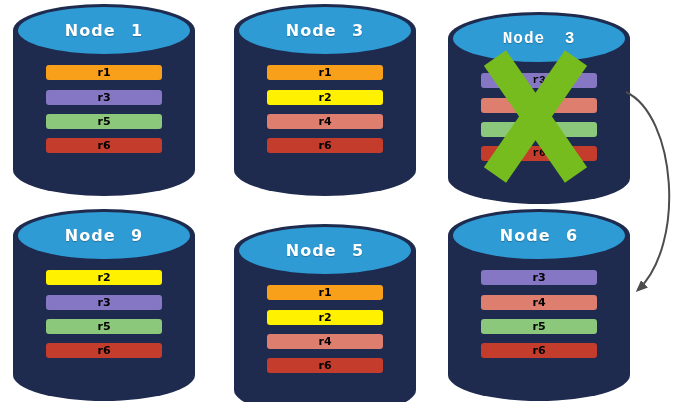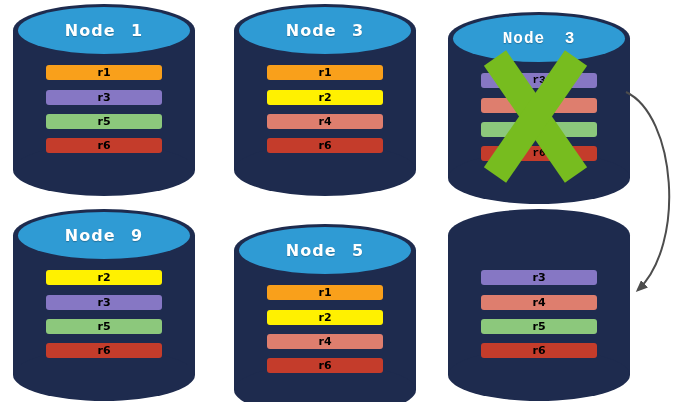--- a/index.html
+++ b/index.html
@@ -143,20 +143,23 @@
           <div class="bar" style="top: 61px; background: rgb(249, 160, 27);">r1</div>
           <div class="bar" style="top: 86px; background: rgb(255, 241, 0);">r2</div>
           <div class="bar" style="top: 110px; background: rgb(222, 126, 110);">r4</div>
           <div class="bar" style="top: 134px; background: rgb(196, 60, 43);">r6</div>
         </div>
     </div>
       <div class="node" style="left: 448px; top: 209px;">
       <div class="cyl-top-sil"></div>
       <div class="cyl-body"></div>
       <div class="cyl-bottom"></div>
+      <div class="cyl-cap">
+        <span class="node-title">Node 6</span>
+      </div>
       <div class="bars">
           <div class="bar" style="top: 61px; background: rgb(134, 119, 196);">r3</div>
           <div class="bar" style="top: 86px; background: rgb(222, 126, 110);">r4</div>
           <div class="bar" style="top: 110px; background: rgb(140, 200, 124);">r5</div>
           <div class="bar" style="top: 134px; background: rgb(196, 60, 43);">r6</div>
         </div>
     </div>
     </div>
 
   <svg class="overlay" viewBox="0 0 676 402" xmlns="http://www.w3.org/2000/svg">

